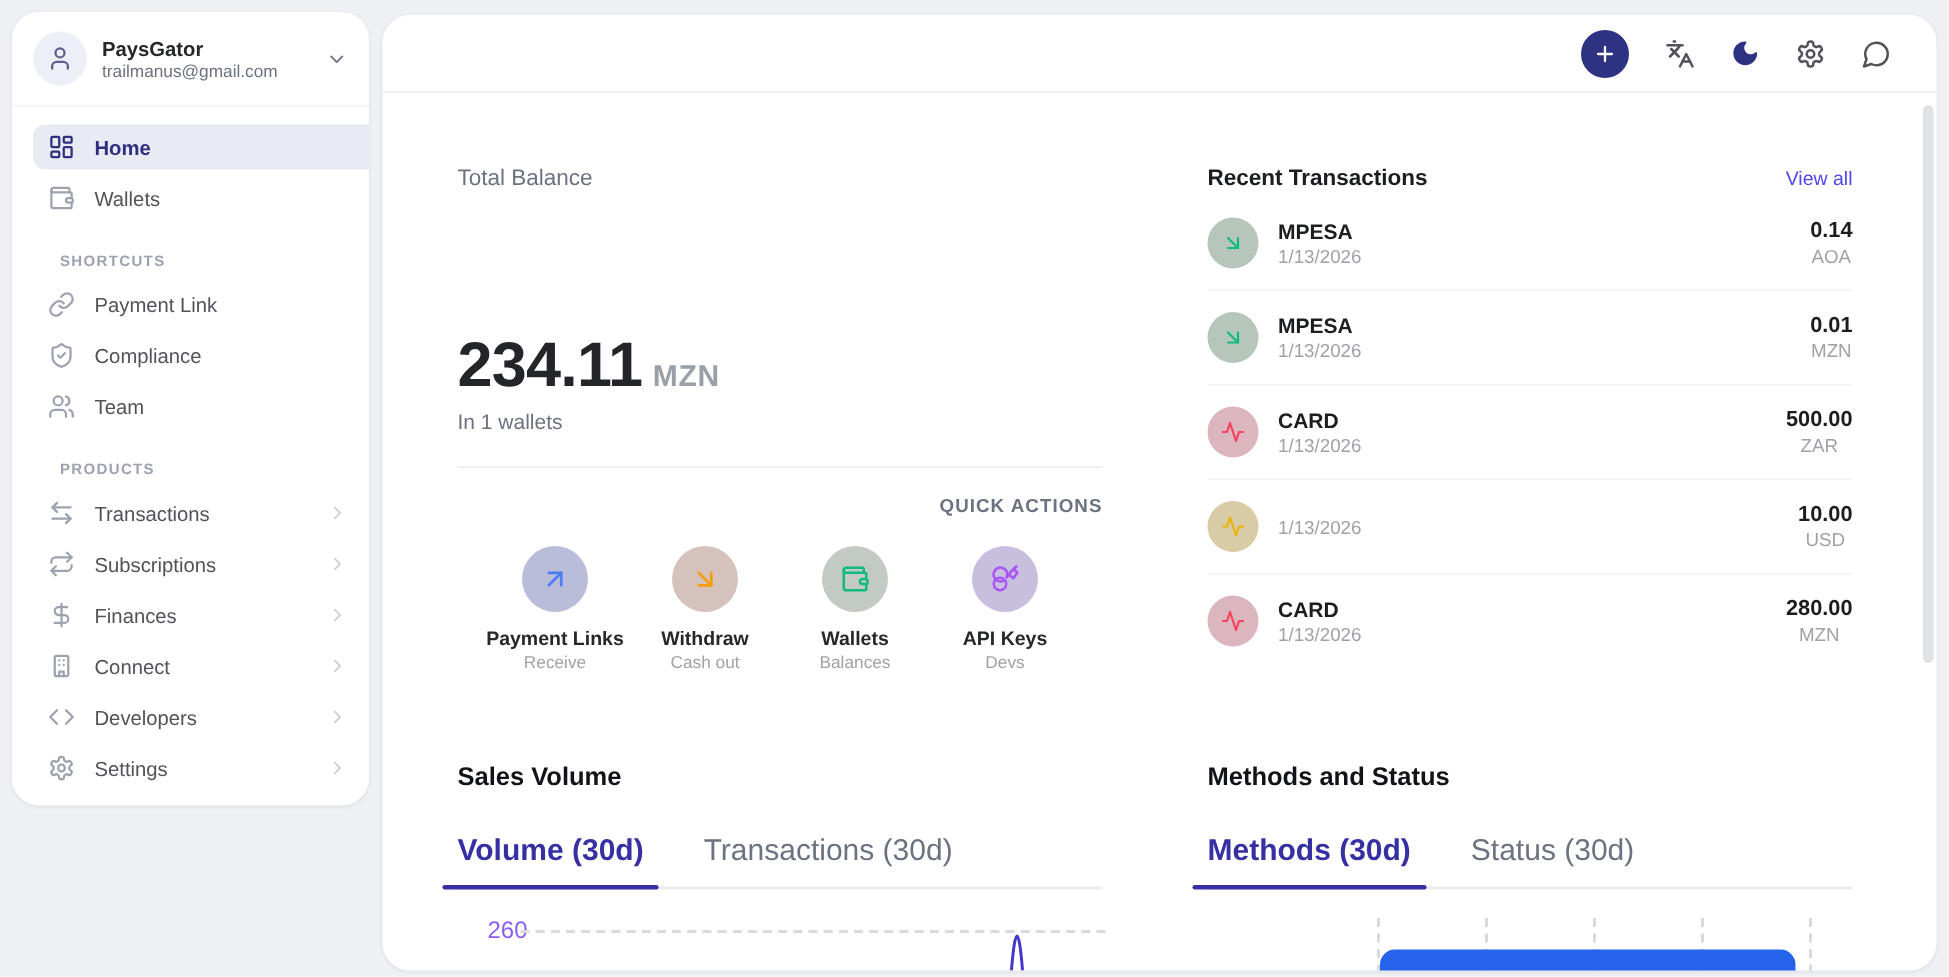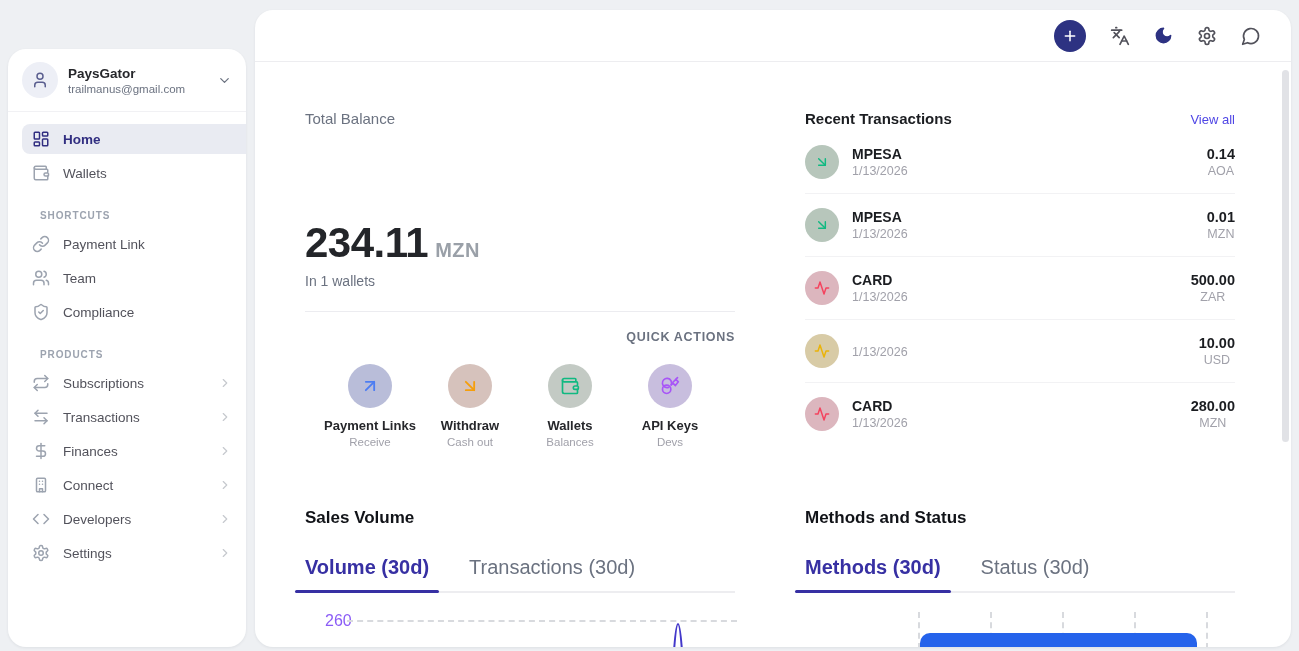--- a/index.html
+++ b/index.html
@@ -6,22 +6,22 @@
   html,body { width:1299px; height:651px; }
   body {
     position:relative; overflow:hidden;
     background:#eef0f3;
     font-family:"Liberation Sans", sans-serif;
     color:#26272b;
   }
   svg { display:block; }
 
   
-  .sidebar{ position:absolute; left:8px; top:8px; width:238px; height:598px;
-    background:#fff; border-radius:18px; box-shadow:0 1px 3px rgba(15,23,42,.07); overflow:hidden;margin-top:41px; }
+  .sidebar{ position:absolute; left:8px; top:8px; width:238px; height:529px;
+    background:#fff; border-radius:18px; box-shadow:0 1px 3px rgba(15,23,42,.07); overflow:hidden; }
   .account{ display:flex; align-items:center; gap:10px; padding:13px 14px; border-bottom:1px solid #f1f1f4; cursor:pointer; }
   .avatar{ width:36px; height:36px; border-radius:50%; background:#edeff6; color:#5a5e8f;
     display:flex; align-items:center; justify-content:center; flex:none; }
   .acct-name{ font-size:13.5px; font-weight:bold; color:#26272b; }
   .acct-email{ font-size:11.5px; color:#6b7280; margin-top:2px; }
   .acct-chevron{ margin-left:auto; color:#6b7280; }
   .nav{ padding-top:12px; }
   .nav-item{ display:flex; align-items:center; gap:13px; height:30px; margin:0 0 4px 14px;
     padding:0 14px 0 10px; border-radius:8px 0 0 8px; color:#52525b; font-size:13.5px; cursor:pointer; }
   .nav-item .icn{ color:#9ca3af; display:flex; }
@@ -144,65 +144,65 @@
         <svg width="18" height="18" viewBox="0 0 24 24" fill="none" stroke="currentColor" stroke-width="2" stroke-linecap="round" stroke-linejoin="round">
             <path d="M10 13a5 5 0 0 0 7.54.54l3-3a5 5 0 0 0-7.07-7.07l-1.72 1.71"></path>
             <path d="M14 11a5 5 0 0 0-7.54-.54l-3 3a5 5 0 0 0 7.07 7.07l1.71-1.71"></path>
           </svg>
       </span>
       <span>Payment Link</span>
     </div>
     <div class="nav-item">
       <span class="icn">
         <svg width="18" height="18" viewBox="0 0 24 24" fill="none" stroke="currentColor" stroke-width="2" stroke-linecap="round" stroke-linejoin="round">
+            <path d="M20 13c0 5-3.5 7.5-7.66 8.95a1 1 0 0 1-.67-.01C7.5 20.5 4 18 4 13V6a1 1 0 0 1 1-1c2 0 4.5-1.2 6.24-2.72a1 1 0 0 1 1.52 0C14.51 3.81 17 5 19 5a1 1 0 0 1 1 1z"></path>
+            <path d="m9 12 2 2 4-4"></path>
+          </svg>
+      </span>
+      <span>Compliance</span>
+    </div>
+    <div class="nav-item">
+      <span class="icn">
+        <svg width="18" height="18" viewBox="0 0 24 24" fill="none" stroke="currentColor" stroke-width="2" stroke-linecap="round" stroke-linejoin="round">
             <path d="M16 21v-2a4 4 0 0 0-4-4H6a4 4 0 0 0-4 4v2"></path>
             <circle cx="9" cy="7" r="4"></circle>
             <path d="M22 21v-2a4 4 0 0 0-3-3.87"></path>
             <path d="M16 3.13a4 4 0 0 1 0 7.75"></path>
           </svg>
       </span>
       <span>Team</span>
     </div>
-    <div class="nav-item">
-      <span class="icn">
-        <svg width="18" height="18" viewBox="0 0 24 24" fill="none" stroke="currentColor" stroke-width="2" stroke-linecap="round" stroke-linejoin="round">
-            <path d="M20 13c0 5-3.5 7.5-7.66 8.95a1 1 0 0 1-.67-.01C7.5 20.5 4 18 4 13V6a1 1 0 0 1 1-1c2 0 4.5-1.2 6.24-2.72a1 1 0 0 1 1.52 0C14.51 3.81 17 5 19 5a1 1 0 0 1 1 1z"></path>
-            <path d="m9 12 2 2 4-4"></path>
-          </svg>
-      </span>
-      <span>Compliance</span>
-    </div>
 
     <div class="sec-title">PRODUCTS</div>
+    <div class="nav-item">
+      <span class="icn">
+        <svg width="18" height="18" viewBox="0 0 24 24" fill="none" stroke="currentColor" stroke-width="2" stroke-linecap="round" stroke-linejoin="round">
+            <path d="M8 3 4 7l4 4"></path>
+            <path d="M4 7h16"></path>
+            <path d="m16 13 4 4-4 4"></path>
+            <path d="M20 17H4"></path>
+          </svg>
+      </span>
+      <span>Transactions</span>
+      <span class="chev">
+          <svg width="14" height="14" viewBox="0 0 24 24" fill="none" stroke="currentColor" stroke-width="2" stroke-linecap="round" stroke-linejoin="round">
+            <path d="m9 18 6-6-6-6"></path>
+          </svg>
+        </span>
+    </div>
     <div class="nav-item">
       <span class="icn">
         <svg width="18" height="18" viewBox="0 0 24 24" fill="none" stroke="currentColor" stroke-width="2" stroke-linecap="round" stroke-linejoin="round">
             <path d="m17 2 4 4-4 4"></path>
             <path d="M3 11v-1a4 4 0 0 1 4-4h14"></path>
             <path d="m7 22-4-4 4-4"></path>
             <path d="M21 13v1a4 4 0 0 1-4 4H3"></path>
           </svg>
       </span>
       <span>Subscriptions</span>
-      <span class="chev">
-          <svg width="14" height="14" viewBox="0 0 24 24" fill="none" stroke="currentColor" stroke-width="2" stroke-linecap="round" stroke-linejoin="round">
-            <path d="m9 18 6-6-6-6"></path>
-          </svg>
-        </span>
-    </div>
-    <div class="nav-item">
-      <span class="icn">
-        <svg width="18" height="18" viewBox="0 0 24 24" fill="none" stroke="currentColor" stroke-width="2" stroke-linecap="round" stroke-linejoin="round">
-            <path d="M8 3 4 7l4 4"></path>
-            <path d="M4 7h16"></path>
-            <path d="m16 13 4 4-4 4"></path>
-            <path d="M20 17H4"></path>
-          </svg>
-      </span>
-      <span>Transactions</span>
       <span class="chev">
           <svg width="14" height="14" viewBox="0 0 24 24" fill="none" stroke="currentColor" stroke-width="2" stroke-linecap="round" stroke-linejoin="round">
             <path d="m9 18 6-6-6-6"></path>
           </svg>
         </span>
     </div>
     <div class="nav-item">
       <span class="icn">
         <svg width="18" height="18" viewBox="0 0 24 24" fill="none" stroke="currentColor" stroke-width="2" stroke-linecap="round" stroke-linejoin="round">
             <path d="M12 2v20"></path>

